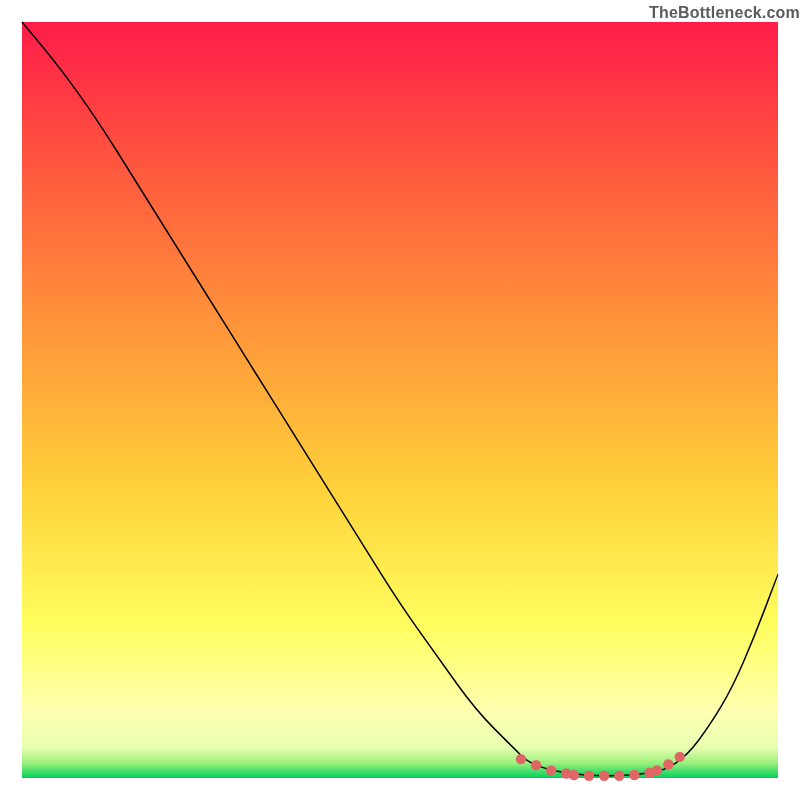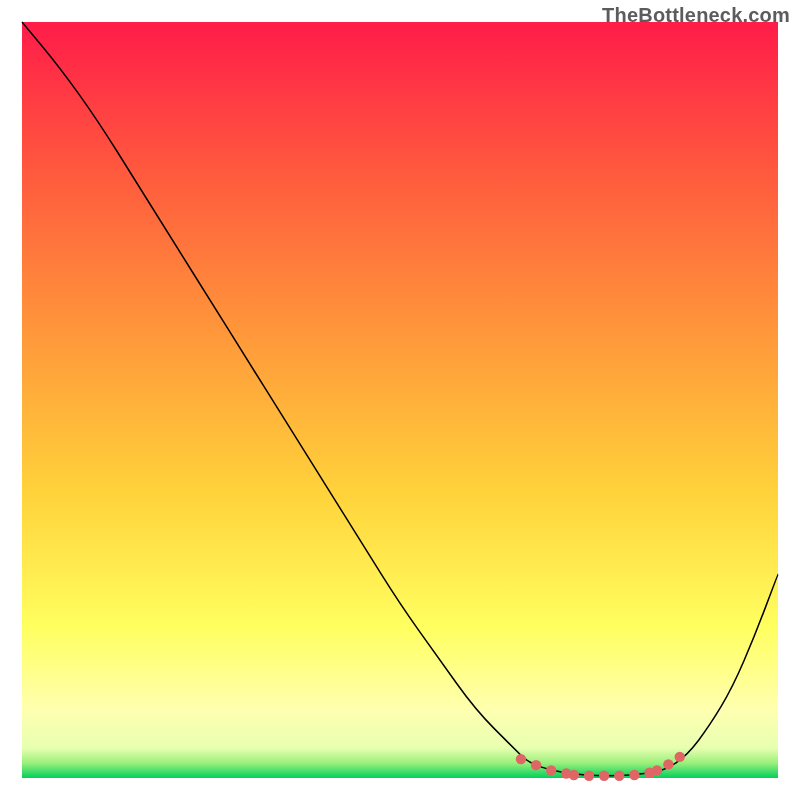--- a/index.html
+++ b/index.html
@@ -12,22 +12,22 @@
     font-family: Arial, Helvetica, sans-serif;
   }
   .canvas {
     position: relative;
     width: 800px;
     height: 800px;
   }
   .attribution {
     position: absolute;
     top: 4px;
-    right: 10px;
-    font-size: 20px;
+    right: 0;
+    font-size: 16px;
     font-weight: 600;
     color: #5c5c5c;
     letter-spacing: 0.2px;
   }
   .plot-area {
     position: absolute;
     left: 22px;
     top: 22px;
     width: 756px;
     height: 756px;

